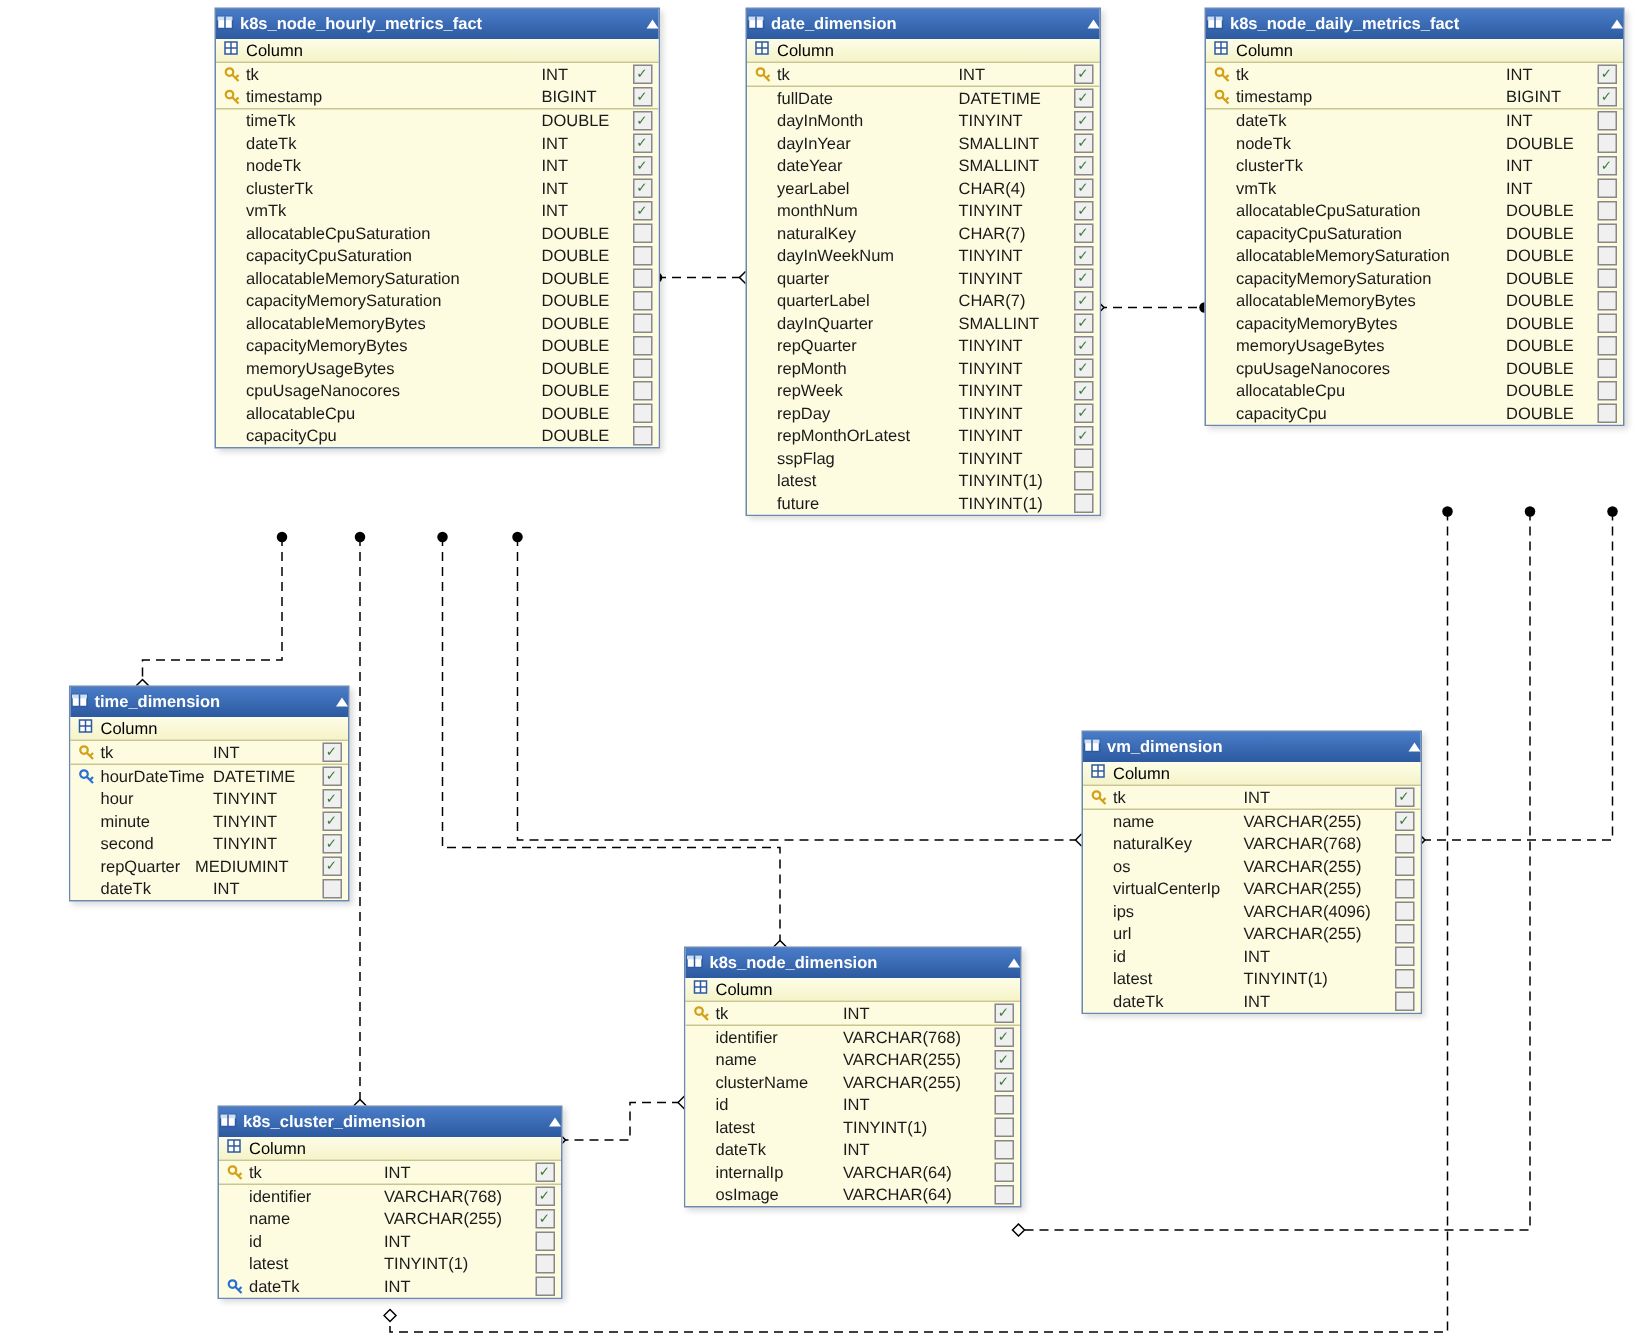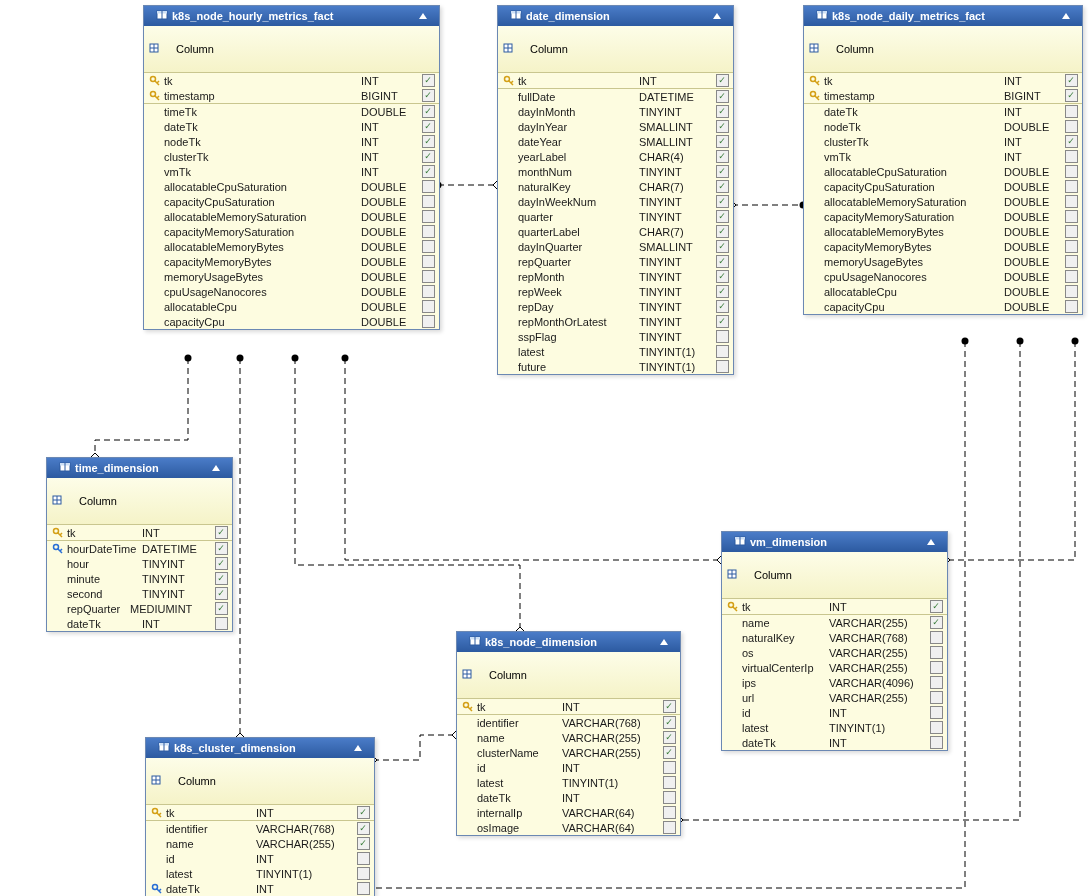--- a/index.html
+++ b/index.html
@@ -14,39 +14,39 @@
 }
 .table-box {
   position: absolute;
   border: 1px solid #6b88b3;
   background: #fff;
   box-shadow: 2px 2px 4px rgba(0,0,0,0.15);
 }
 .table-header {
   background: linear-gradient(to bottom, #4a7cc8, #2c5aa0);
   color: #fff;
-  padding: 2px 12px;
+  padding: 2px 0;
   font-weight: bold;
   display: flex;
   align-items: center;
   justify-content: space-between;
   height: 16px;
 }
 .table-header .title-wrap {
   display: flex;
   align-items: center;
   gap: 4px;
 }
 .column-header {
   background: linear-gradient(to bottom, #fdfde8, #f5f3c8);
   border-bottom: 1px solid #c9c68f;
-  padding: 16px 4px;
+  padding: 0 4px;
   display: flex;
   align-items: center;
-  gap: 16px;
+  gap: 4px;
 }
 .table-body {
   background: #fdfce0;
 }
 .row {
   display: flex;
   align-items: center;
   padding: 1px 4px;
   position: relative;
 }
@@ -740,21 +740,21 @@
         <div class="row">
           <span class="icon-col"></span>
           <span class="name-col">dateTk</span>
           <span class="type-col" style="width:72px">INT</span>
           <span class="chk-col">
             <span class="chk"></span>
           </span>
         </div>
       </div>
     </div>
-    <div class="table-box" style="left: 721px; top: 531px; width: 225px;">
+    <div class="table-box" style="left: 721px; top: 487px; width: 225px;">
       <div class="table-header">
         <span class="title-wrap">
           <span><svg width="12" height="12" viewBox="0 0 12 12">
               <rect x="1" y="2" width="10" height="8" fill="#fff" stroke="#2c5aa0"></rect>
               <rect x="1" y="2" width="10" height="2.5" fill="#cddff5"></rect>
               <line x1="6" y1="2" x2="6" y2="10" stroke="#2c5aa0"></line>
             </svg></span>
           <span>vm_dimension</span>
         </span>
         <span class="collapse"></span>

